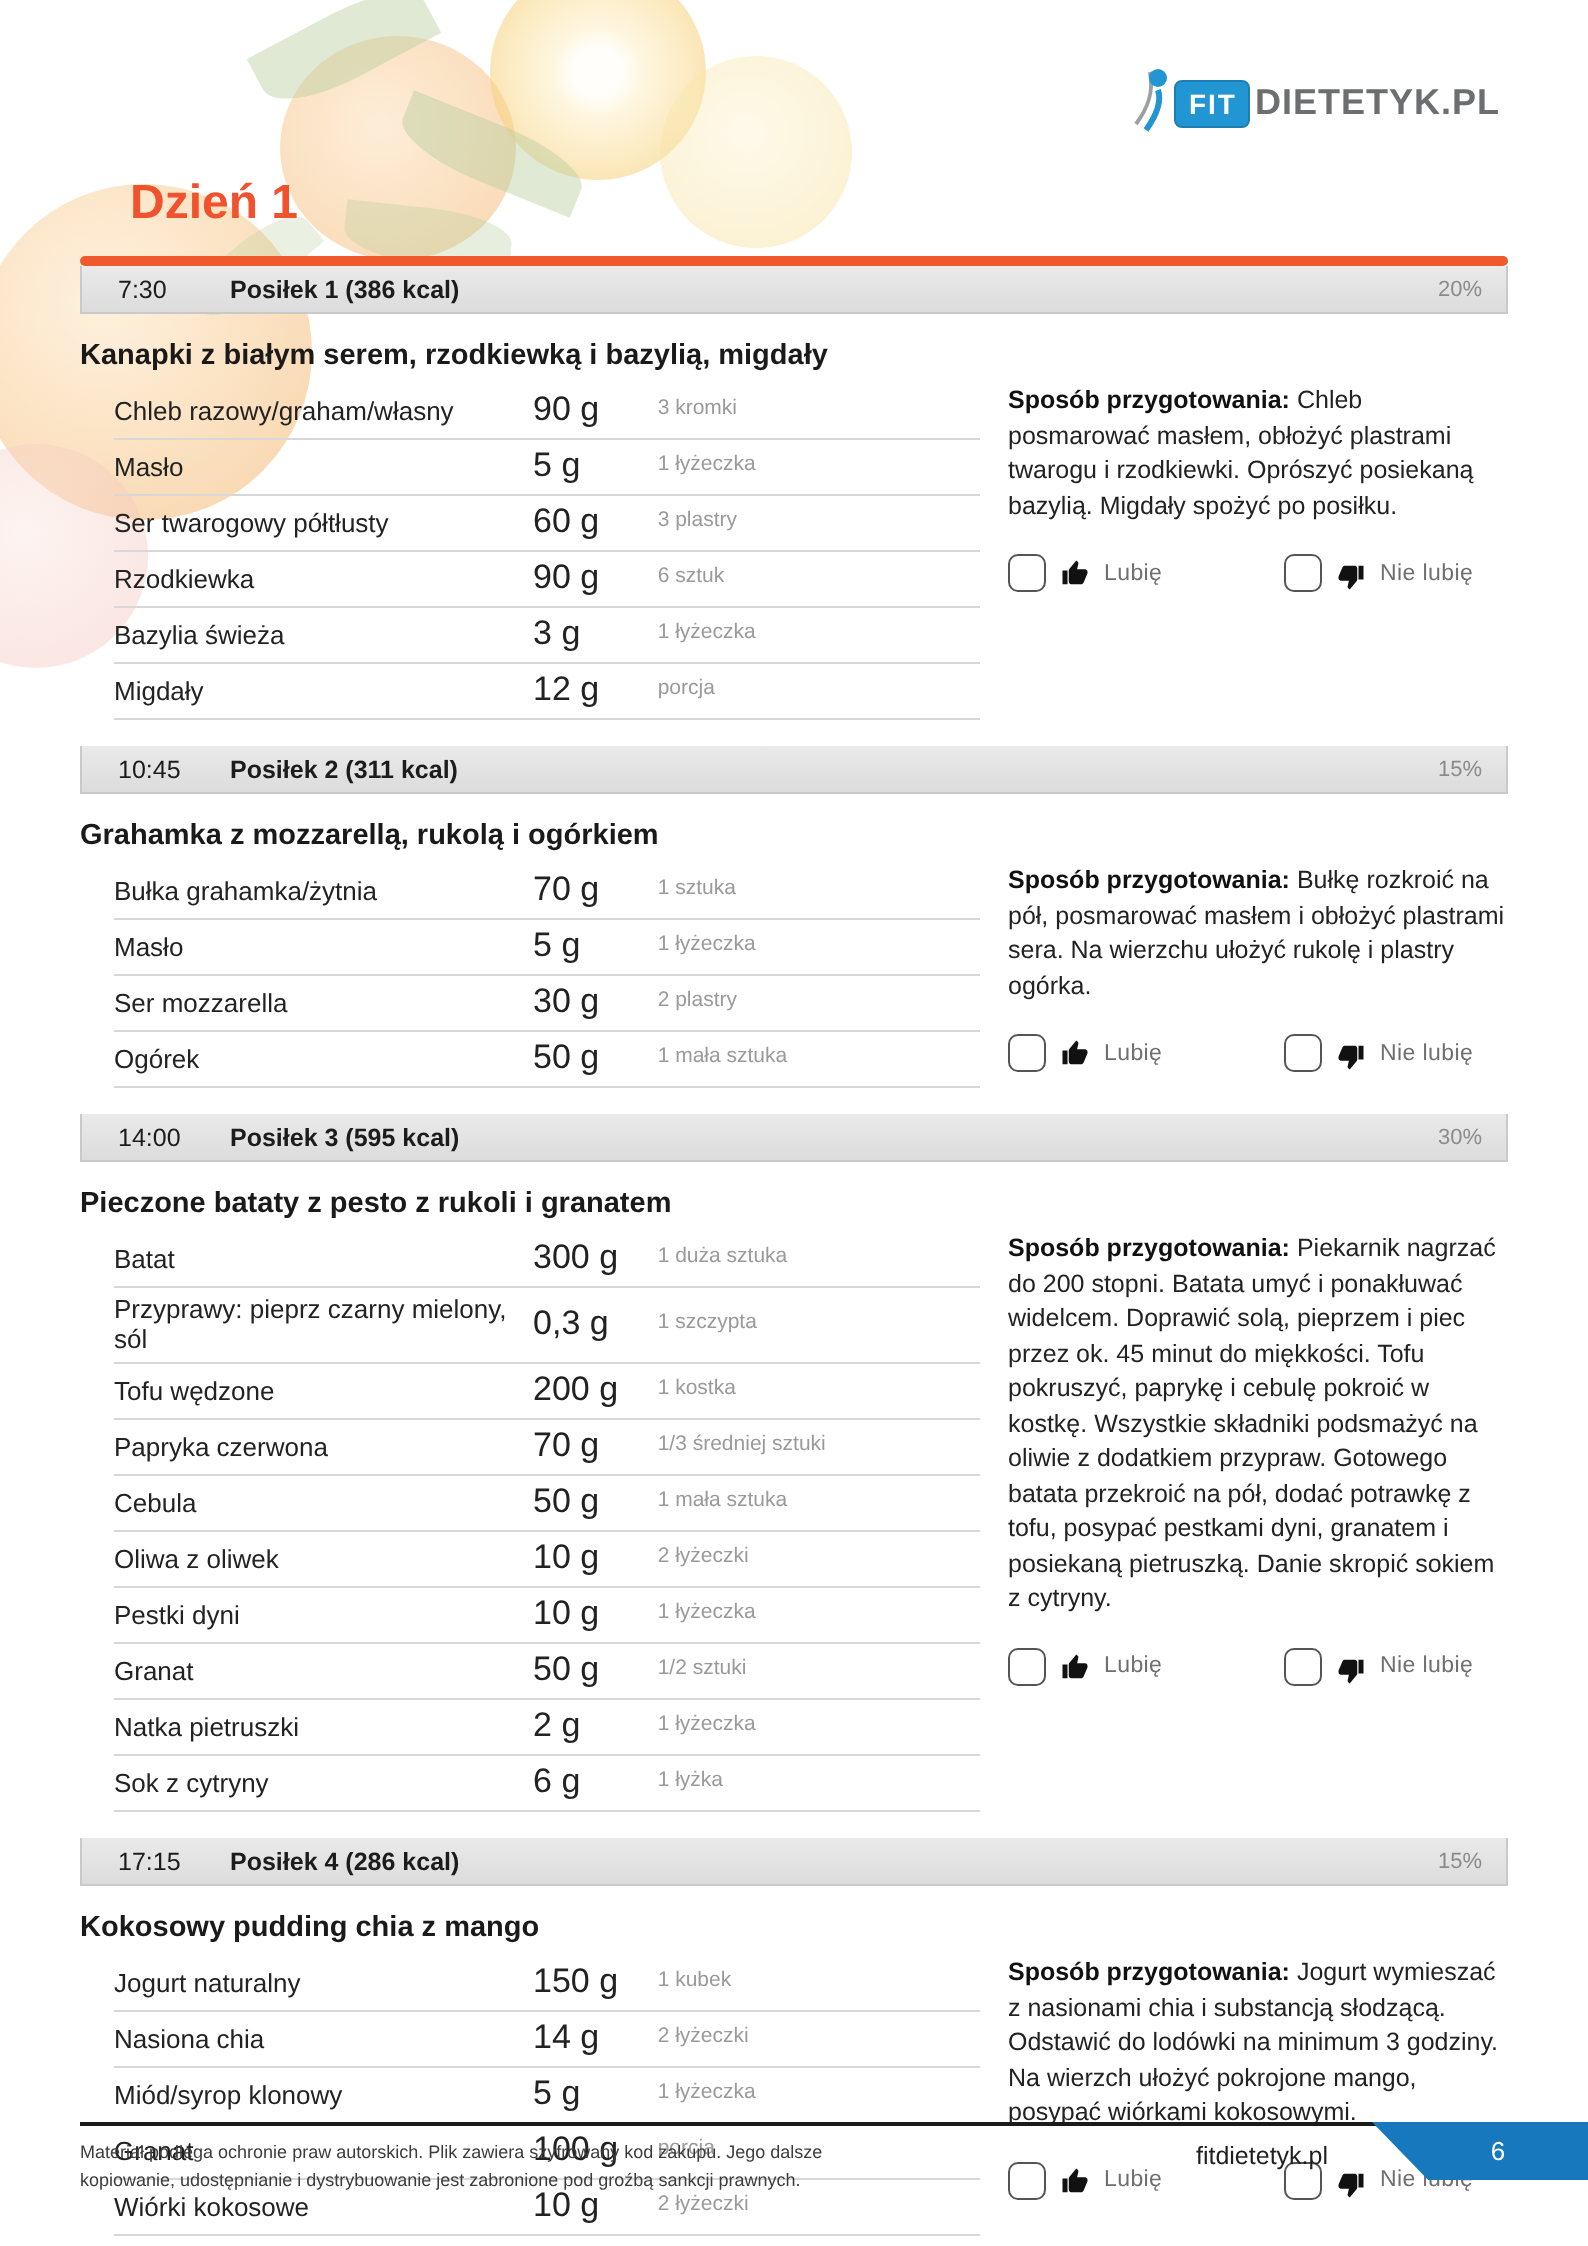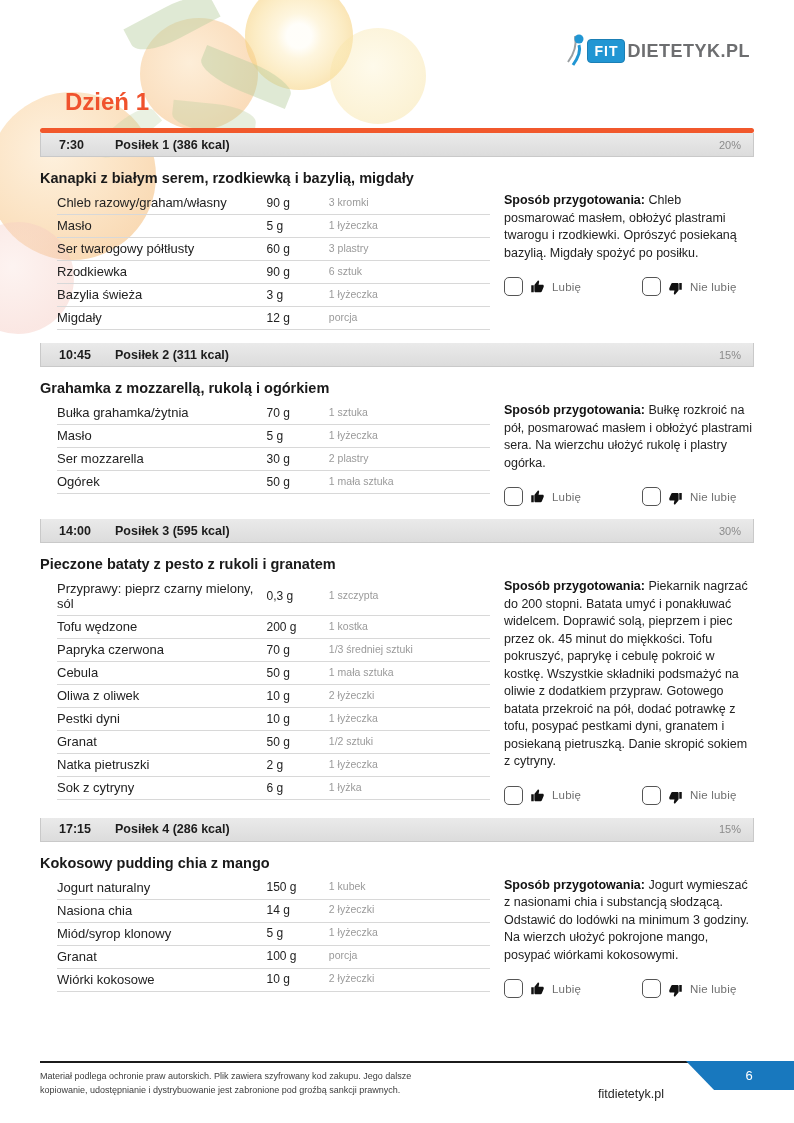--- a/index.html
+++ b/index.html
@@ -28,50 +28,50 @@
   .logo-rest{color:#6D6E70;font-weight:bold;font-size:18px;letter-spacing:.5px;}
   .logo-person{margin:0 -2px;}
 
   
   .day-title{padding:88px 0 0 25px;font-size:24px;font-weight:bold;color:#F0522D;}
   .orange-rule{height:5px;background:#F1582C;border-radius:3px;margin-top:12px;}
 
   
   .meal-bar{display:flex;align-items:center;height:23px;background:linear-gradient(#eaeaea,#dcdcdc);border:1px solid #c9c9c9;border-top:none;padding:0 12px 0 18px;font-size:12.5px;color:#1c1c1c;}
   .meal-bar.first{border-top:none;}
-  .meal-bar .time{width:56px;font-weight:bold;}
+  .meal-bar .time{width:56px;font-weight:normal;}
   .meal-bar .mtitle{font-weight:bold;}
   .meal-bar .pct{margin-left:auto;color:#8B8B8B;font-size:11px;}
   .meal-gap{height:13px;}
 
   .dish-title{font-size:14.5px;font-weight:bold;color:#1a1a1a;margin:13px 0 6px 0;}
 
   .meal-body{display:flex;align-items:flex-start;}
   .ing-wrap{width:450px;padding-left:17px;box-sizing:border-box;}
   table.ing{width:100%;border-collapse:collapse;}
   table.ing td{border-bottom:1px solid #d8d8d8;padding:3px 0 4px 0;vertical-align:middle;}
   td.col-name{font-size:13px;color:#222;width:195px;padding-right:8px;}
-  td.col-amount{font-size:12px;color:#222;width:58px;}
+  td.col-amount{font-size:17px;color:#222;width:58px;}
   td.col-portion{font-size:10.5px;color:#9a9a9a;width:150px;line-height:1.3;}
 
   .prep-wrap{width:250px;margin-left:auto;}
   .prep{font-size:12.5px;line-height:1.4;color:#222;}
   .prep b{color:#111;}
   .likes{display:flex;align-items:center;margin-top:15px;gap:26px;}
   .like-group{display:flex;align-items:center;gap:7px;width:118px;}
   .checkbox{width:19px;height:19px;border:1.5px solid #555;border-radius:5px;background:#fff;box-sizing:border-box;flex:0 0 auto;}
   .thumb{display:inline-flex;}
   .thumb.down svg{transform:rotate(180deg) translateY(-2px);}
   .like-label{font-size:11.5px;color:#6f6f6f;letter-spacing:.2px;}
 
   
   .footer{position:absolute;left:40px;right:0;top:1061px;height:62px;z-index:2;}
   .footer-line{position:absolute;left:0;right:94px;top:0;border-top:2px solid #1b1b1b;}
   .legal{position:absolute;left:0;top:9px;width:410px;font-size:9px;line-height:1.55;color:#3c3c3c;}
-  .site{position:absolute;right:130px;top:10px;font-size:12.5px;color:#1f1f1f;margin-top:16px;}
+  .site{position:absolute;right:130px;top:10px;font-size:12.5px;color:#1f1f1f;}
   .page-badge{position:absolute;right:0;top:0;width:108px;height:29px;background:#1878BE;clip-path:polygon(0 0,100% 0,100% 100%,26% 100%);color:#fff;font-size:13px;display:flex;align-items:center;justify-content:center;padding-left:18px;box-sizing:border-box;}
 </style>
 </head>
 <body>
 
 <div class="page">
 
   <div class="bg-art">
     <div class="fruit f-orange1"></div>
     <div class="fruit f-tang"></div>
@@ -243,20 +243,25 @@
         <span class="time">14:00</span>
         <span class="mtitle">Posiłek 3 (595 kcal)</span>
         <span class="pct">30%</span>
       </div>
       <div class="dish-title">Pieczone bataty z pesto z rukoli i granatem</div>
       <div class="meal-body">
         <div class="ing-wrap">
           <table class="ing">
             <tbody>
                 <tr>
+                  <td class="col-name">Batat</td>
+                  <td class="col-amount">300 g</td>
+                  <td class="col-portion">1 duża sztuka</td>
+                </tr>
+                <tr>
                   <td class="col-name">Przyprawy: pieprz czarny mielony, sól</td>
                   <td class="col-amount">0,3 g</td>
                   <td class="col-portion">1 szczypta</td>
                 </tr>
                 <tr>
                   <td class="col-name">Tofu wędzone</td>
                   <td class="col-amount">200 g</td>
                   <td class="col-portion">1 kostka</td>
                 </tr>
                 <tr>

